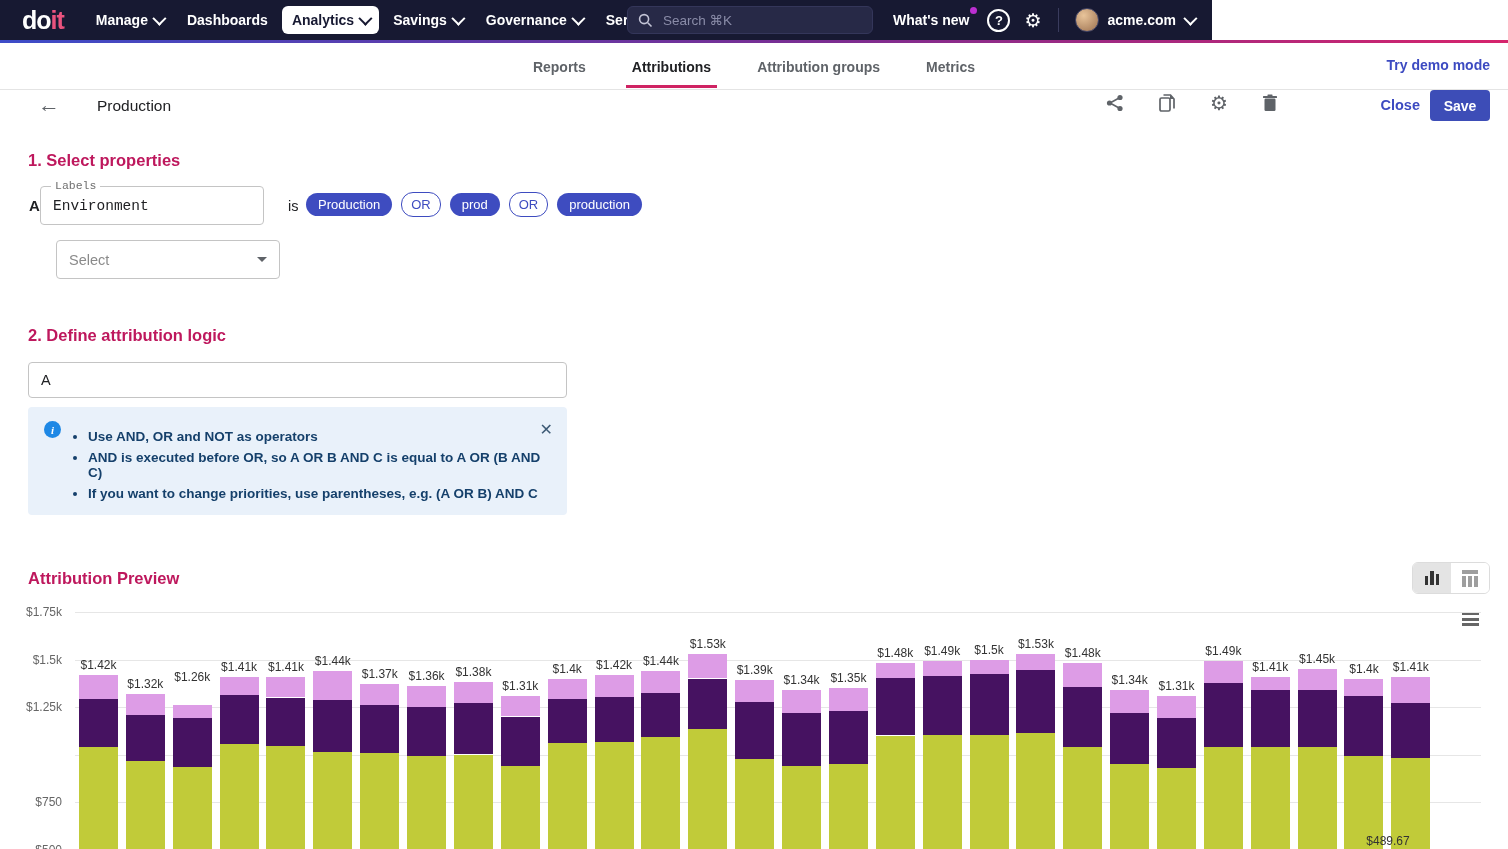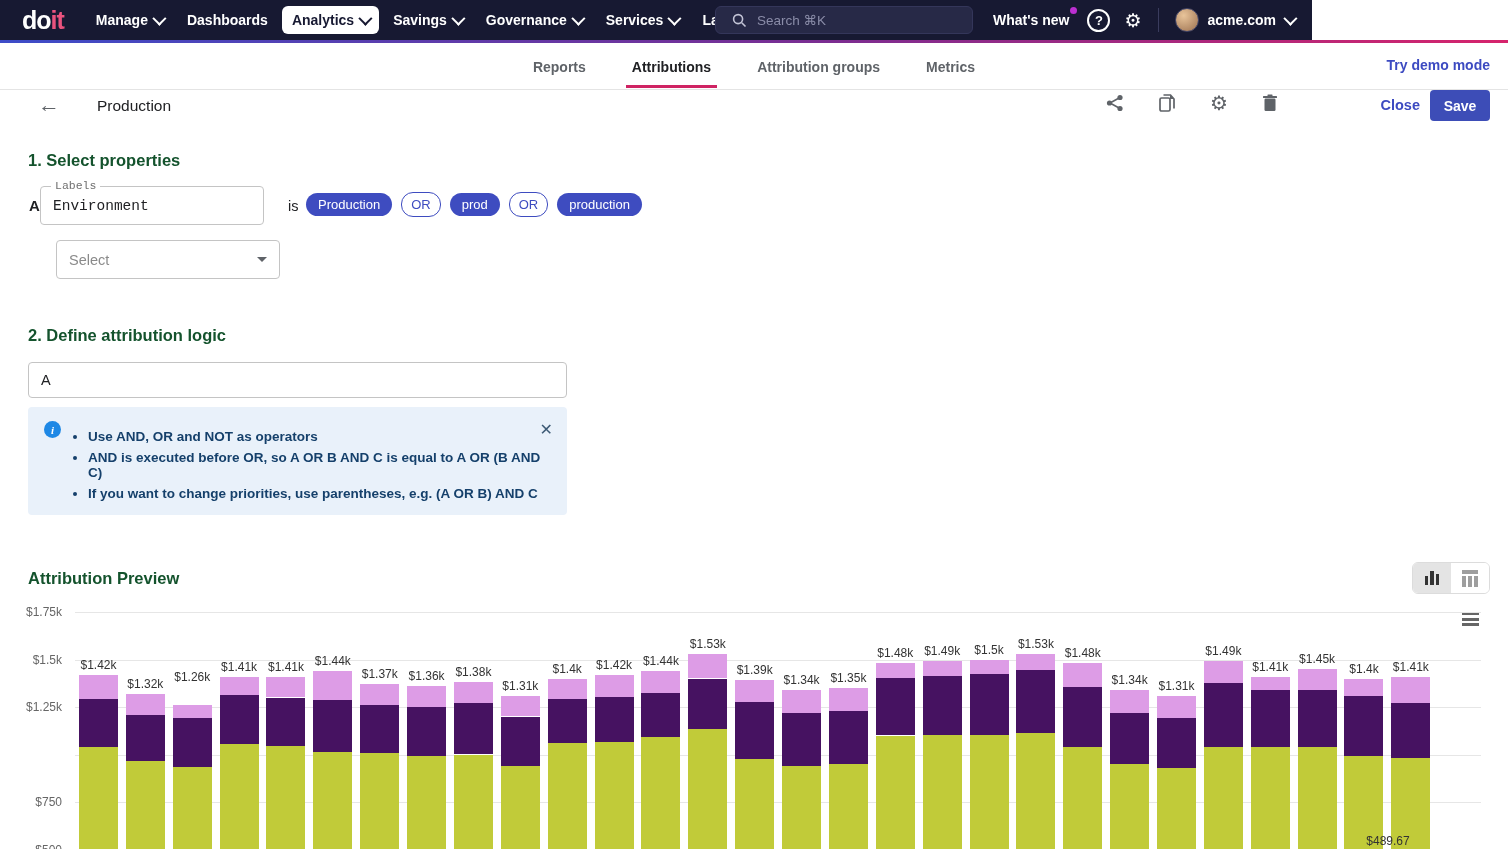--- a/index.html
+++ b/index.html
@@ -1,29 +1,29 @@
 <!DOCTYPE html>
 <html><head>
 <meta charset="utf-8">
 <style>
   html,body{margin:0;padding:0;}
   body{
     width:1508px;height:849px;overflow:hidden;position:relative;background:#fff;
     font-family:"Liberation Sans",sans-serif;color:#202124;
   }
   
-  .navbar{position:absolute;left:0;top:0;width:1312px;height:40px;background:#171932;display:flex;align-items:center;}
+  .navbar{position:absolute;left:0;top:0;width:1212px;height:40px;background:#171932;display:flex;align-items:center;}
   .logo{font-size:25px;font-weight:800;letter-spacing:-1px;margin-left:22px;margin-right:22px;}
   .logo .p1{color:#fff;} .logo .p2{color:#e9537e;}
   .nav-menu{display:flex;align-items:flex-start;gap:4px;}
   .nav-item{display:flex;align-items:center;gap:5px;color:#fff;font-size:14px;font-weight:700;padding:6px 10px;border-radius:6px;cursor:pointer;white-space:nowrap;}
   .nav-item.active{background:#fff;color:#171932;}
   .chev{width:8px;height:8px;border-right:2px solid currentColor;border-bottom:2px solid currentColor;transform:rotate(45deg) translateY(-2px);display:inline-block;}
   .nav-right{position:absolute;right:0;top:0;height:40px;display:flex;align-items:center;}
-  .searchbox{width:224px;height:26px;background:#272947;border:1px solid #34365a;border-radius:6px;display:flex;align-items:center;padding:0 16px;gap:8px;}
+  .searchbox{width:224px;height:26px;background:#272947;border:1px solid #34365a;border-radius:6px;display:flex;align-items:center;padding:0 10px;gap:8px;}
   .searchbox input{background:transparent;border:none;outline:none;color:#9a9cb8;font-size:13.5px;width:160px;font-family:"Liberation Sans",sans-serif;}
   .searchbox input::placeholder{color:#8a8ca8;}
   .whats-new{color:#fff;font-size:14px;font-weight:700;margin-left:20px;position:relative;cursor:pointer;}
   .wn-dot{position:absolute;right:-8px;top:-5px;width:7px;height:7px;border-radius:50%;background:#bb2fd1;}
   .help-circ{width:19px;height:19px;border:2px solid #fff;border-radius:50%;color:#fff;font-size:13px;font-weight:700;display:flex;align-items:center;justify-content:center;margin-left:18px;cursor:pointer;}
   .nav-gear{color:#fff;font-size:19px;margin-left:14px;cursor:pointer;line-height:1;}
   .nav-divider{width:1px;height:24px;background:#3a3c5e;margin:0 16px;}
   .avatar{width:22px;height:22px;border-radius:50%;background:radial-gradient(circle at 35% 30%,#e8c49a,#9c7150);border:1px solid #444668;}
   .account{color:#fff;font-size:14px;font-weight:700;margin:0 8px 0 9px;cursor:pointer;}
   .nav-right .chev.white{border-color:#fff;margin-right:18px;cursor:pointer;}
@@ -39,21 +39,21 @@
   .hdr{position:absolute;left:0;top:89px;width:1508px;height:40px;}
   .back{position:absolute;left:38px;top:5px;font-size:22px;color:#5f6368;cursor:pointer;line-height:1;}
   .doc-title{position:absolute;left:97px;top:8px;font-size:15.5px;color:#202124;}
   .hdr-icons{position:absolute;right:230px;top:4px;display:flex;gap:34px;align-items:center;}
   .hicon{color:#5f6368;cursor:pointer;display:flex;align-items:center;}
   .hicon svg{display:block;}
   .hgear{font-size:20px;line-height:1;}
   .close-link{position:absolute;right:88px;top:8px;color:#3c4ac1;font-size:14.5px;font-weight:700;cursor:pointer;}
   .save-btn{position:absolute;right:18px;top:1px;width:60px;height:31px;background:#3d4db7;color:#fff;border:none;border-radius:4px;font-size:14px;font-weight:700;cursor:pointer;font-family:"Liberation Sans",sans-serif;}
   
-  .sec-h{position:absolute;left:28px;font-size:16.5px;font-weight:700;color:#14532d;}
+  .sec-h{position:absolute;left:28px;font-size:16.5px;font-weight:700;color:#be185d;}
   .rowA-letter{position:absolute;left:29px;top:197px;font-size:15px;font-weight:700;}
   .mui-field{position:absolute;border:1px solid #c4c4c4;border-radius:4px;background:#fff;}
   .mui-label{position:absolute;top:-8px;left:10px;background:#fff;padding:0 4px;font-size:11.5px;color:#6f6f6f;}
   .mui-value{position:absolute;left:12px;top:50%;transform:translateY(-50%);font-size:14.5px;color:#202124;}
   .mui-value.ph{color:#8a8a8a;}
   .sel-caret{position:absolute;right:12px;top:16px;width:0;height:0;border-left:5px solid transparent;border-right:5px solid transparent;border-top:5px solid #5f6368;}
   .is-label{position:absolute;left:288px;top:198px;font-size:14.5px;}
   .chips{position:absolute;left:306px;top:192px;display:flex;gap:9px;align-items:center;}
   .chip{height:23px;border-radius:12px;display:flex;align-items:center;padding:0 12px;font-size:13px;cursor:pointer;white-space:nowrap;}
   .chip.filled{background:#3e4cc0;color:#fff;}

